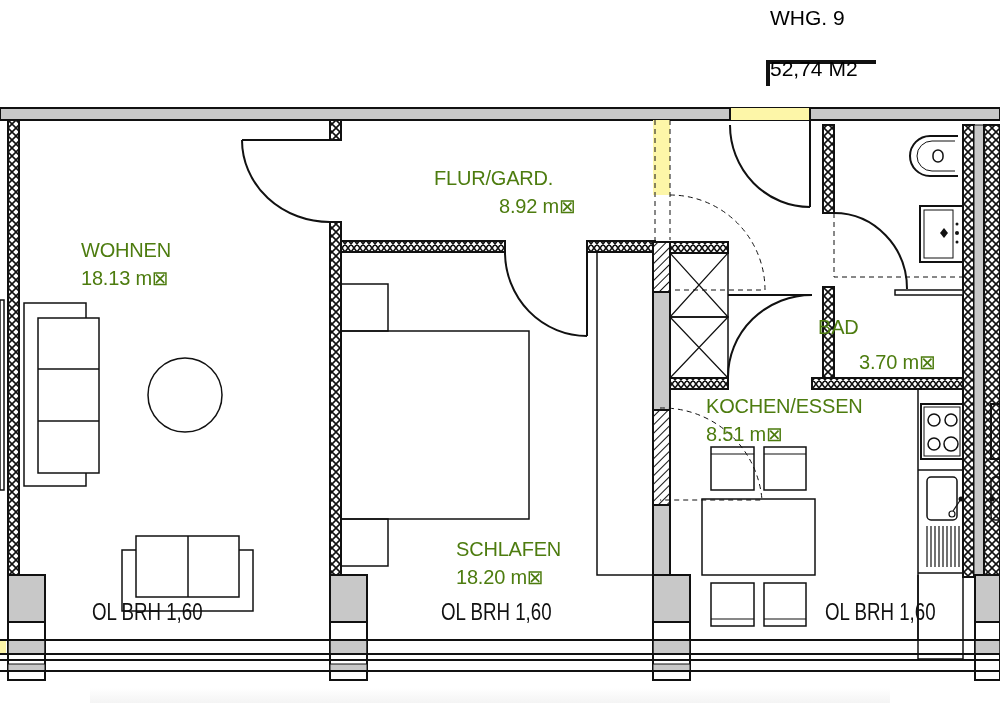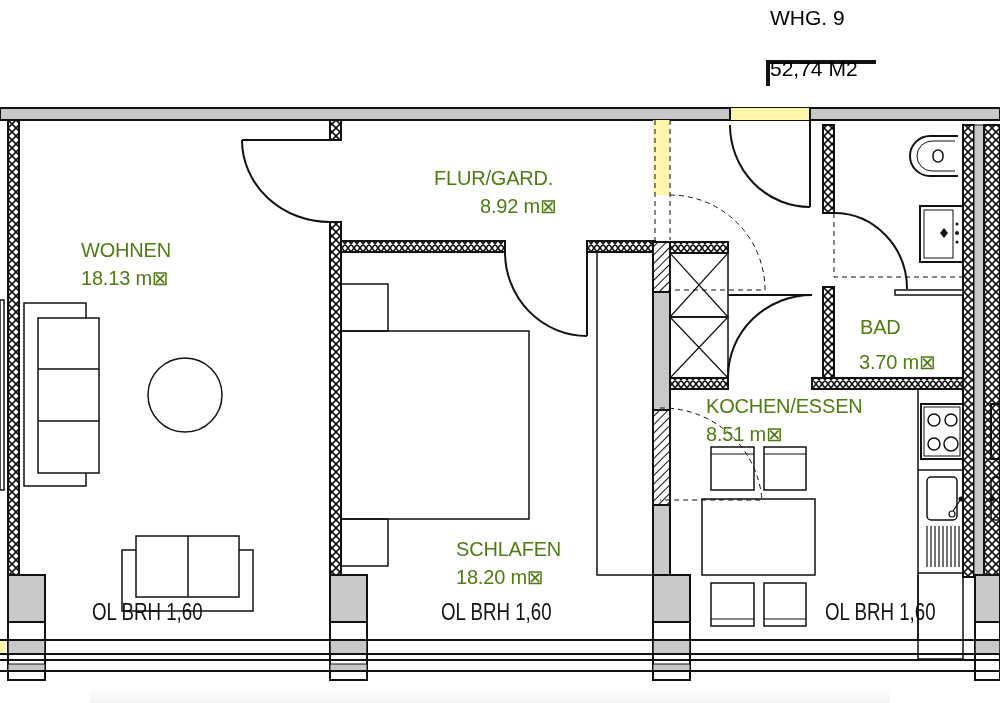--- a/index.html
+++ b/index.html
@@ -218,26 +218,26 @@
 
 <div class="bottom-shade"></div>
 
 <div class="unit" style="left:770px; top:6px;">WHG. 9</div>
 <div class="unit" style="left:770px; top:33px;margin-top:24px;">52,74 M2</div>
 
 <div class="lbl" style="left:81px; top:238px;">WOHNEN</div>
 <div class="lbl" style="left:81px; top:266px;">18.13 m⊠</div>
 
 <div class="lbl" style="left:434px; top:166px;">FLUR/GARD.</div>
-<div class="lbl" style="left:480px; top:194px;text-align:right;">8.92 m⊠</div>
+<div class="lbl" style="left:499px; top:194px;text-align:right;">8.92 m⊠</div>
 
 <div class="lbl" style="left:456px; top:537px;">SCHLAFEN</div>
 <div class="lbl" style="left:456px; top:565px;">18.20 m⊠</div>
 
-<div class="lbl" style="left:860px; top:315px;">BAD</div>
+<div class="lbl" style="left:818px; top:315px;">BAD</div>
 <div class="lbl" style="left:859px; top:350px;">3.70 m⊠</div>
 
 <div class="lbl" style="left:706px; top:394px;">KOCHEN/ESSEN</div>
 <div class="lbl" style="left:706px; top:422px;">8.51 m⊠</div>
 
 <div class="brh" style="left:92px; top:599px;">OL BRH 1,60</div>
 <div class="brh" style="left:441px; top:599px;">OL BRH 1,60</div>
 <div class="brh" style="left:825px; top:599px;">OL BRH 1,60</div>
 
 </body></html>

